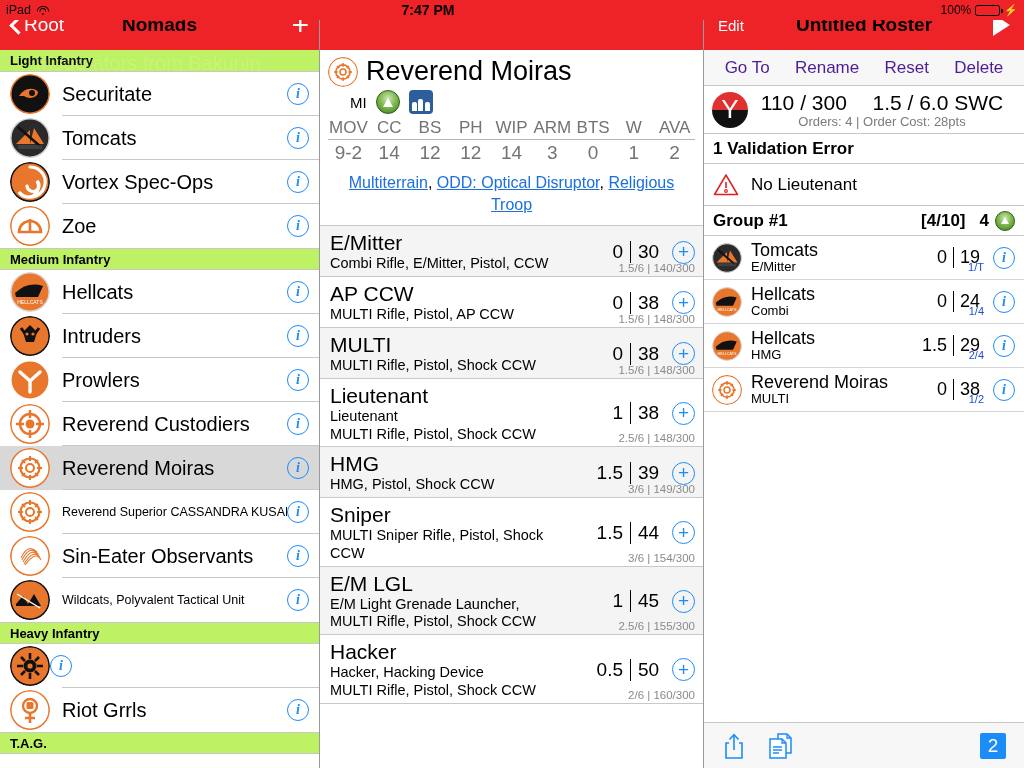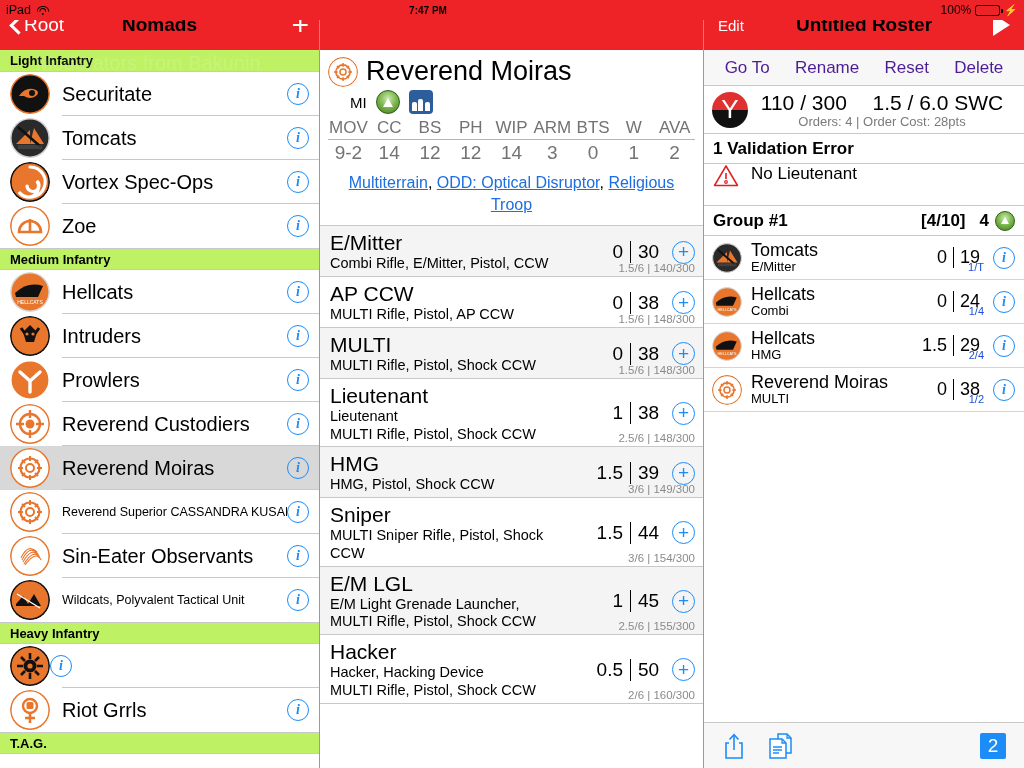--- a/index.html
+++ b/index.html
@@ -11,21 +11,21 @@
   }
   #app { position: relative; width: 1024px; height: 768px; display: flex; }
 
   
   .statusbar {
     position: absolute; top: 0; left: 0; width: 1024px; height: 20px;
     background: #EE2327; color: #000; font-size: 12.5px;
     display: flex; align-items: center; z-index: 50;
   }
   .sb-left { position: absolute; left: 6px; display: flex; align-items: center; gap: 5px; }
-  .sb-center { position: absolute; left: 0; width: 856px; text-align: center; font-weight: bold; font-size: 10px; }
+  .sb-center { position: absolute; left: 0; width: 856px; text-align: center; font-weight: bold; font-size: 14px; }
   .sb-right { position: absolute; right: 6px; display: flex; align-items: center; gap: 4px; font-size: 12px; }
   .wifi { width: 13px; height: 10px; position: relative; }
   .wifi i { position: absolute; border: 1.6px solid #000; border-bottom: none;
             border-radius: 50% 50% 0 0 / 100% 100% 0 0; left: 50%; transform: translateX(-50%); }
   .wifi i:nth-child(1){ width: 13px; height: 6.5px; bottom: 3px; }
   .wifi i:nth-child(2){ width: 7.5px; height: 4px; bottom: 3px; }
   .wifi i:nth-child(3){ width: 2.4px; height: 2.4px; bottom: 0; border: none; background: #000; border-radius: 50%; }
   .battery { width: 25px; height: 11px; border: 1.3px solid #000; border-radius: 2.5px; position: relative; padding: 1px; }
   .battery::after { content:""; position: absolute; right: -3.5px; top: 3px; width: 2px; height: 4px; background: #000; border-radius: 0 1px 1px 0;}
   .battery .lvl { background: #49D458; height: 100%; width: 100%; border-radius: 1px; }
@@ -138,21 +138,21 @@
   .faction-logo { width: 36px; height: 36px; border-radius: 50%; flex: none; position: relative; overflow: hidden;
                   background: linear-gradient(to bottom, #E03030 0 50%, #111 50% 100%); }
   .faction-logo .y { position: absolute; left: 50%; top: 50%; transform: translate(-50%,-52%);
                      font-size: 26px; color: #fff; font-family: "Liberation Sans", sans-serif; line-height: 1; }
   .sum-main { flex: 1; }
   .sum-top { display: flex; justify-content: space-around; font-size: 21px; color: #000; }
   .sum-sub { text-align: center; font-size: 13px; color: #7b7b7b; margin-top: -1px; }
 
   .verr-hdr { height: 30px; display: flex; align-items: center; padding: 0 9px;
               font-size: 17px; font-weight: bold; color: #000; border-bottom: 1px solid #c8c8c8; }
-  .verr-row { height: 42px; display: flex; padding: 0 9px; gap: 12px;
+  .verr-row { height: 42px; display: flex; align-items: center; padding: 0 9px; gap: 12px;
               border-bottom: 1px solid #c8c8c8; }
   .warn-ico { width: 26px; height: 23px; position: relative; flex: none; }
   .warn-ico svg { width: 26px; height: 23px; display: block; }
   .verr-txt { font-size: 17px; color: #000; }
 
   .grp-hdr { height: 30px; display: flex; align-items: center; padding: 0 9px;
              border-bottom: 1px solid #c8c8c8; background: #fff; }
   .grp-name { font-size: 17px; font-weight: bold; color: #000; flex: 1; }
   .grp-cnt { font-size: 17px; font-weight: bold; color: #000; margin-right: 14px; }
   .grp-ord { font-size: 17px; font-weight: bold; color: #000; margin-right: 6px; }

